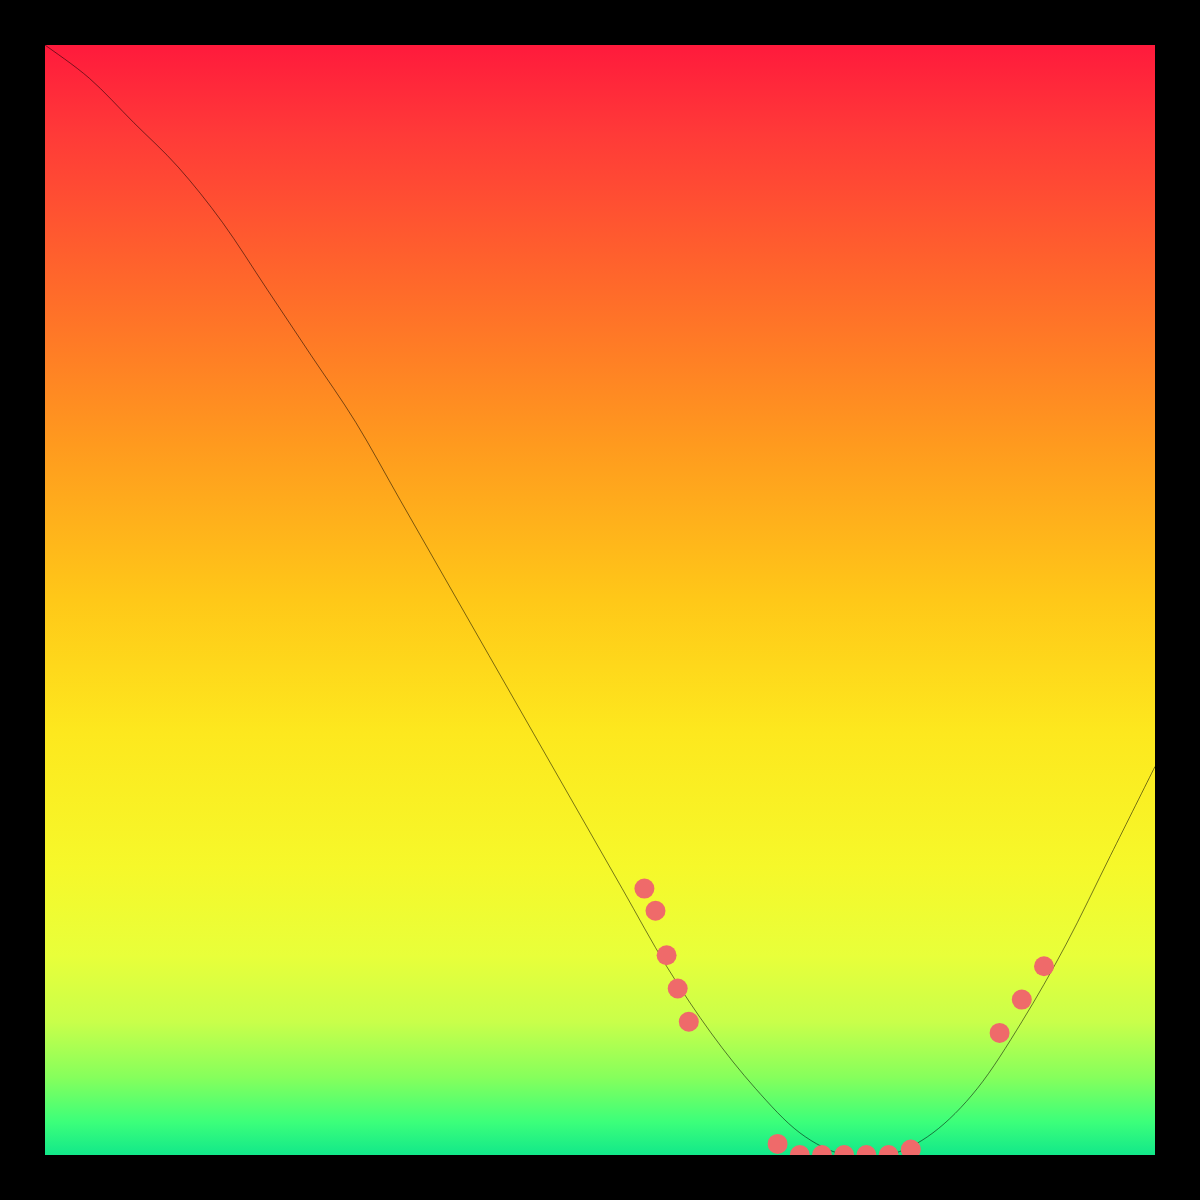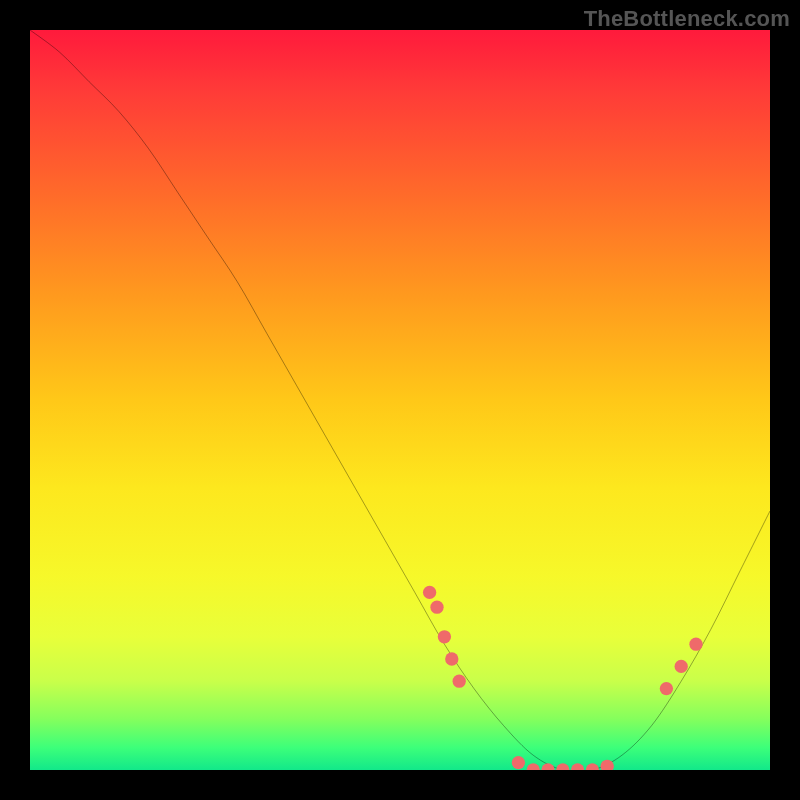--- a/index.html
+++ b/index.html
@@ -57,21 +57,20 @@
     inset: 0;
     width: 100%;
     height: 100%;
     z-index: 2;
   }
 </style>
 </head>
 <body>
 
 <div class="frame">
-  <div class="watermark">TheBottleneck.com</div>
   <div class="plot-area">
     <div class="gradient-bg"></div>
     <svg class="curve" viewBox="0 0 100 100" preserveAspectRatio="none">
       <path id="curve-path" fill="none" stroke="#000000" stroke-width="0.35" vector-effect="non-scaling-stroke" d="M 0 0 C 0.6666666666666666 0.5, 2.666666666666667 1.8333333333333333, 4 3 C 5.333333333333333 4.166666666666667, 6.666666666666667 5.666666666666667, 8 7 C 9.333333333333334 8.333333333333334, 10.666666666666666 9.5, 12 11 C 13.333333333333334 12.5, 14.666666666666666 14.166666666666666, 16 16 C 17.333333333333332 17.833333333333332, 18.666666666666668 20, 20 22 C 21.333333333333332 24, 22.666666666666664 26, 24 28 C 25.333333333333336 30, 26.66666666666667 31.833333333333332, 28.000000000000004 34 C 29.333333333333336 36.166666666666664, 30.666666666666668 38.666666666666664, 32 41 C 33.333333333333336 43.333333333333336, 34.666666666666664 45.666666666666664, 36 48 C 37.333333333333336 50.333333333333336, 38.666666666666664 52.666666666666664, 40 55 C 41.333333333333336 57.333333333333336, 42.666666666666664 59.666666666666664, 44 62 C 45.333333333333336 64.33333333333333, 46.666666666666664 66.66666666666667, 48 69 C 49.333333333333336 71.33333333333333, 50.666666666666664 73.66666666666667, 52 76 C 53.333333333333336 78.33333333333333, 54.66666666666667 80.83333333333333, 56.00000000000001 83 C 57.33333333333334 85.16666666666667, 58.66666666666667 87.16666666666667, 60 89 C 61.33333333333333 90.83333333333333, 62.666666666666664 92.5, 64 94 C 65.33333333333333 95.5, 66.66666666666667 97, 68 98 C 69.33333333333333 99, 70.66666666666667 99.66666666666667, 72 100 C 73.33333333333333 100.33333333333333, 74.66666666666667 100.33333333333333, 76 100 C 77.33333333333333 99.66666666666667, 78.66666666666667 99, 80 98 C 81.33333333333333 97, 82.66666666666667 95.66666666666667, 84 94 C 85.33333333333333 92.33333333333333, 86.66666666666667 90.16666666666667, 88 88 C 89.33333333333333 85.83333333333333, 90.66666666666667 83.5, 92 81 C 93.33333333333333 78.5, 94.66666666666667 75.66666666666667, 96 73 C 97.33333333333333 70.33333333333333, 99.33333333333333 66.33333333333333, 100 65"></path>
       <g id="markers">
           <circle cx="54" cy="76" r="0.9" fill="#ef6a6a"></circle>
           <circle cx="55.00000000000001" cy="78" r="0.9" fill="#ef6a6a"></circle>
           <circle cx="56.00000000000001" cy="82" r="0.9" fill="#ef6a6a"></circle>
           <circle cx="56.99999999999999" cy="85" r="0.9" fill="#ef6a6a"></circle>
           <circle cx="57.99999999999999" cy="88" r="0.9" fill="#ef6a6a"></circle>

